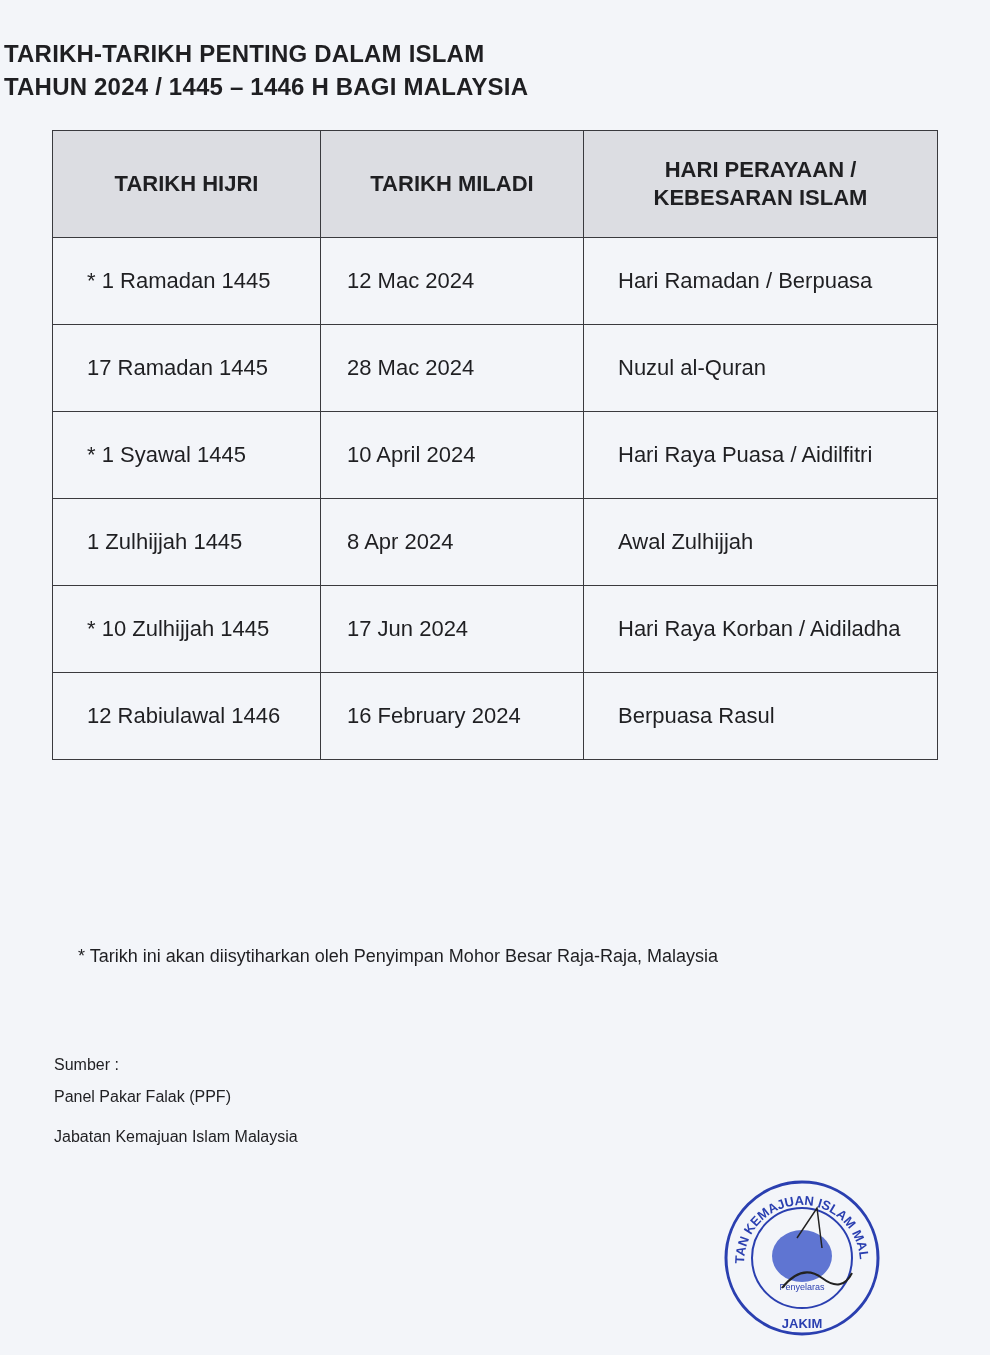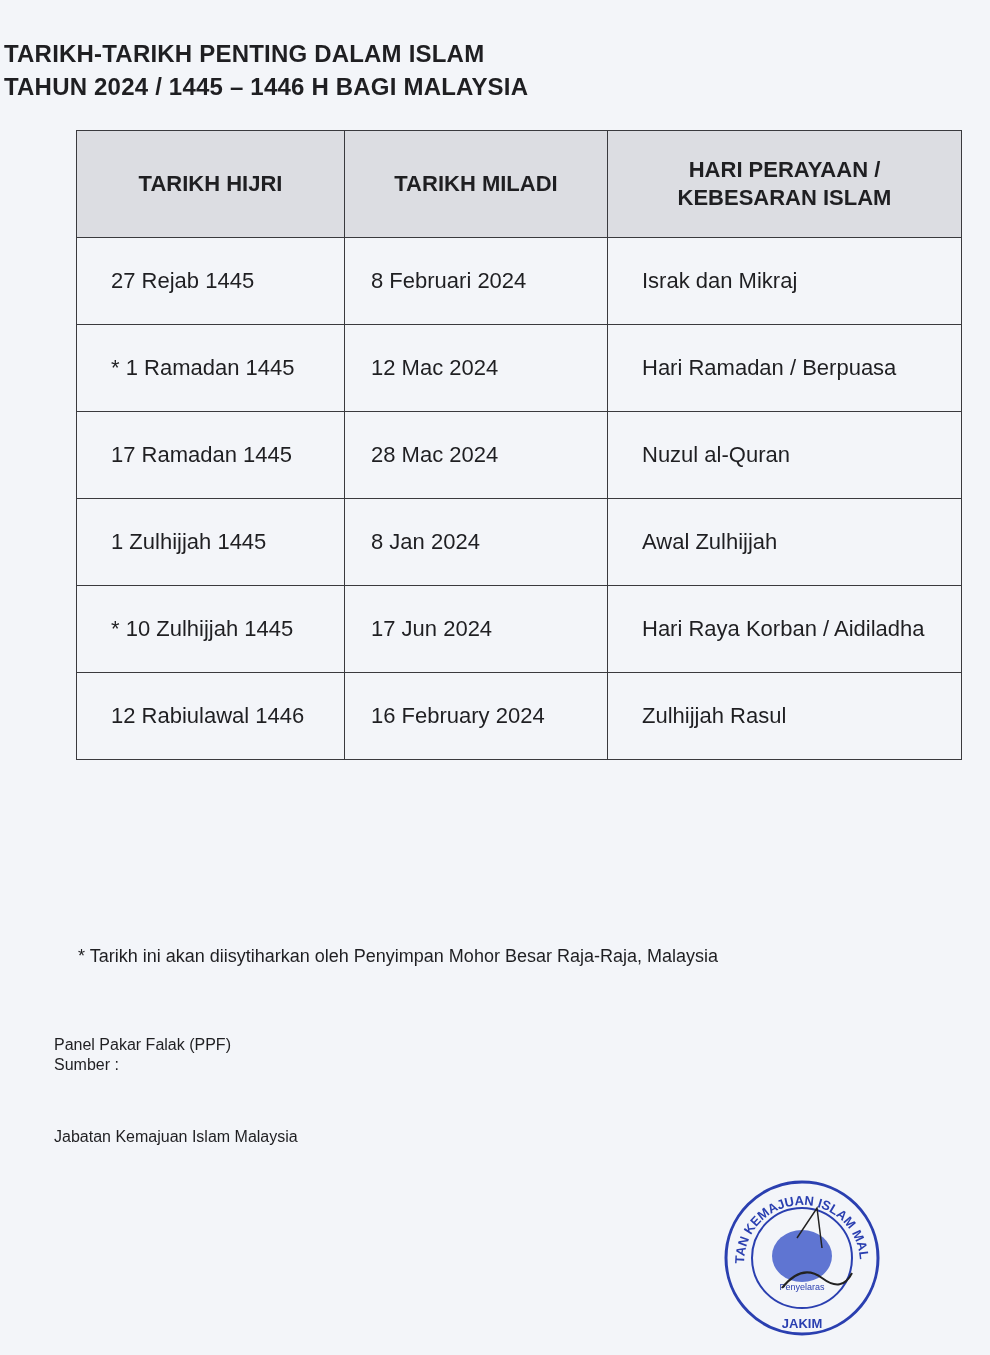--- a/index.html
+++ b/index.html
@@ -1,19 +1,19 @@
 <!DOCTYPE html>
 <html><head>
 <meta charset="utf-8">
 <style>
   html, body { margin:0; padding:0; }
   body { width:990px; height:1355px; background:#f3f5f9; font-family:"Liberation Sans", sans-serif; color:#1f1f22; position:relative; overflow:hidden; }
   .title { position:absolute; left:4px; width:990px; text-align:left; font-weight:bold; font-size:24px; letter-spacing:0.2px; }
   .t1 { top:40px; } .t2 { top:73px; }
-  table { position:absolute; left:52px; top:130px; width:886px; border-collapse:collapse;margin-left:24px; }
+  table { position:absolute; left:52px; top:130px; width:886px; border-collapse:collapse; }
   td, th { border:1.5px solid #3a3a3e; font-size:22px; }
   th { background:#dcdde2; height:104px; font-weight:bold; text-align:center; line-height:28px; }
   td { height:84px; padding-left:34px; }
   td.c2, td.c3 { padding-left:26px; }
   td.c3 { padding-left:34px; }
   .note { position:absolute; left:78px; top:946px; font-size:18px; }
   .src { position:absolute; left:54px; font-size:16px; }
   .stamp { position:absolute; left:722px; top:1178px; width:160px; height:160px; }
 </style>
 </head>
@@ -25,55 +25,55 @@
 <table>
   <thead>
     <tr>
       <th style="width:265px">TARIKH HIJRI</th>
       <th style="width:260px">TARIKH MILADI</th>
       <th><span>HARI PERAYAAN /</span><br><span>KEBESARAN ISLAM</span></th>
     </tr>
   </thead>
   <tbody id="tbody">
       <tr>
-        <td class="c1">27 Rejab 1445</td>
-        <td class="c2">8 Februari 2024</td>
-        <td class="c3">Israk dan Mikraj</td>
-      </tr>
-      <tr>
         <td class="c1">* 1 Ramadan 1445</td>
         <td class="c2">12 Mac 2024</td>
         <td class="c3">Hari Ramadan / Berpuasa</td>
       </tr>
       <tr>
         <td class="c1">17 Ramadan 1445</td>
         <td class="c2">28 Mac 2024</td>
         <td class="c3">Nuzul al-Quran</td>
       </tr>
       <tr>
+        <td class="c1">* 1 Syawal 1445</td>
+        <td class="c2">10 April 2024</td>
+        <td class="c3">Hari Raya Puasa / Aidilfitri</td>
+      </tr>
+      <tr>
         <td class="c1">1 Zulhijjah 1445</td>
-        <td class="c2">8 Jan 2024</td>
+        <td class="c2">8 Apr 2024</td>
         <td class="c3">Awal Zulhijjah</td>
       </tr>
       <tr>
         <td class="c1">* 10 Zulhijjah 1445</td>
         <td class="c2">17 Jun 2024</td>
         <td class="c3">Hari Raya Korban / Aidiladha</td>
       </tr>
       <tr>
         <td class="c1">12 Rabiulawal 1446</td>
         <td class="c2">16 February 2024</td>
-        <td class="c3">Zulhijjah Rasul</td>
+        <td class="c3">Berpuasa Rasul</td>
       </tr>
     </tbody>
 </table>
 
 <div class="note">* Tarikh ini akan diisytiharkan oleh Penyimpan Mohor  Besar Raja-Raja, Malaysia</div>
 <div class="src" style="top:1056px">Sumber :</div>
-<div class="src" style="top:1036px">Panel Pakar Falak (PPF)</div>
+<div class="src" style="top:1088px">Panel Pakar Falak (PPF)</div>
 <div class="src" style="top:1128px">Jabatan Kemajuan Islam Malaysia</div>
 
 <svg class="stamp" viewBox="0 0 160 160">
   <defs>
       <path id="arc" d="M 22 85 A 58 58 0 1 1 138 85"></path>
     </defs>
   <circle cx="80" cy="80" r="76" fill="none" stroke="#2a3fb0" stroke-width="3"></circle>
   <circle cx="80" cy="80" r="50" fill="none" stroke="#2a3fb0" stroke-width="2"></circle>
   <text font-size="13" font-weight="bold" fill="#2a3fb0" font-family="Liberation Sans, sans-serif"><textPath href="#arc" startOffset="50%" text-anchor="middle" id="ringtext">JABATAN KEMAJUAN ISLAM MALAYSIA</textPath></text>
   <text x="80" y="150" font-size="13" font-weight="bold" fill="#2a3fb0" text-anchor="middle" font-family="Liberation Sans, sans-serif" id="stampbottom">JAKIM</text>

